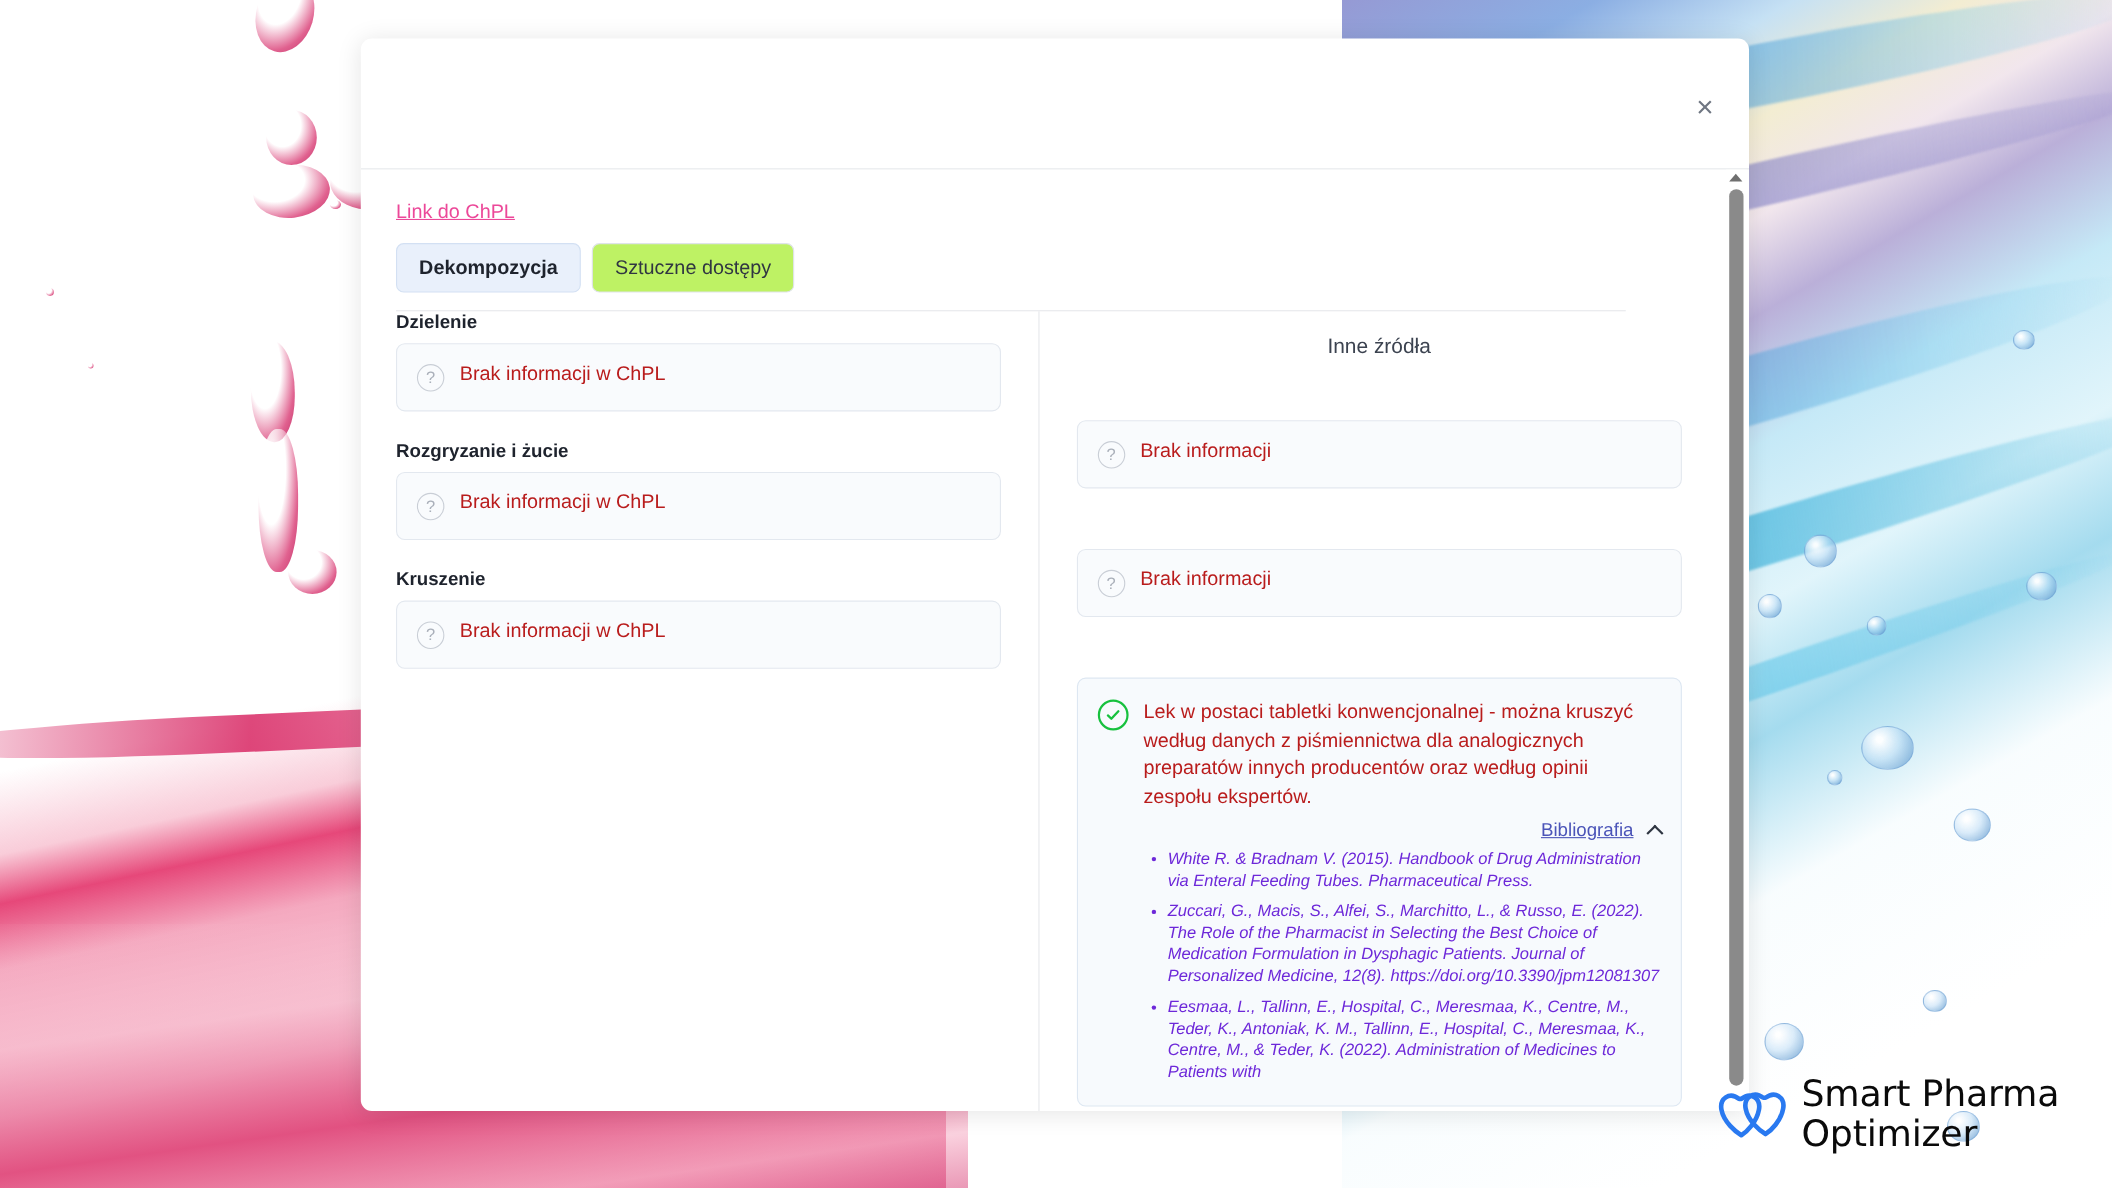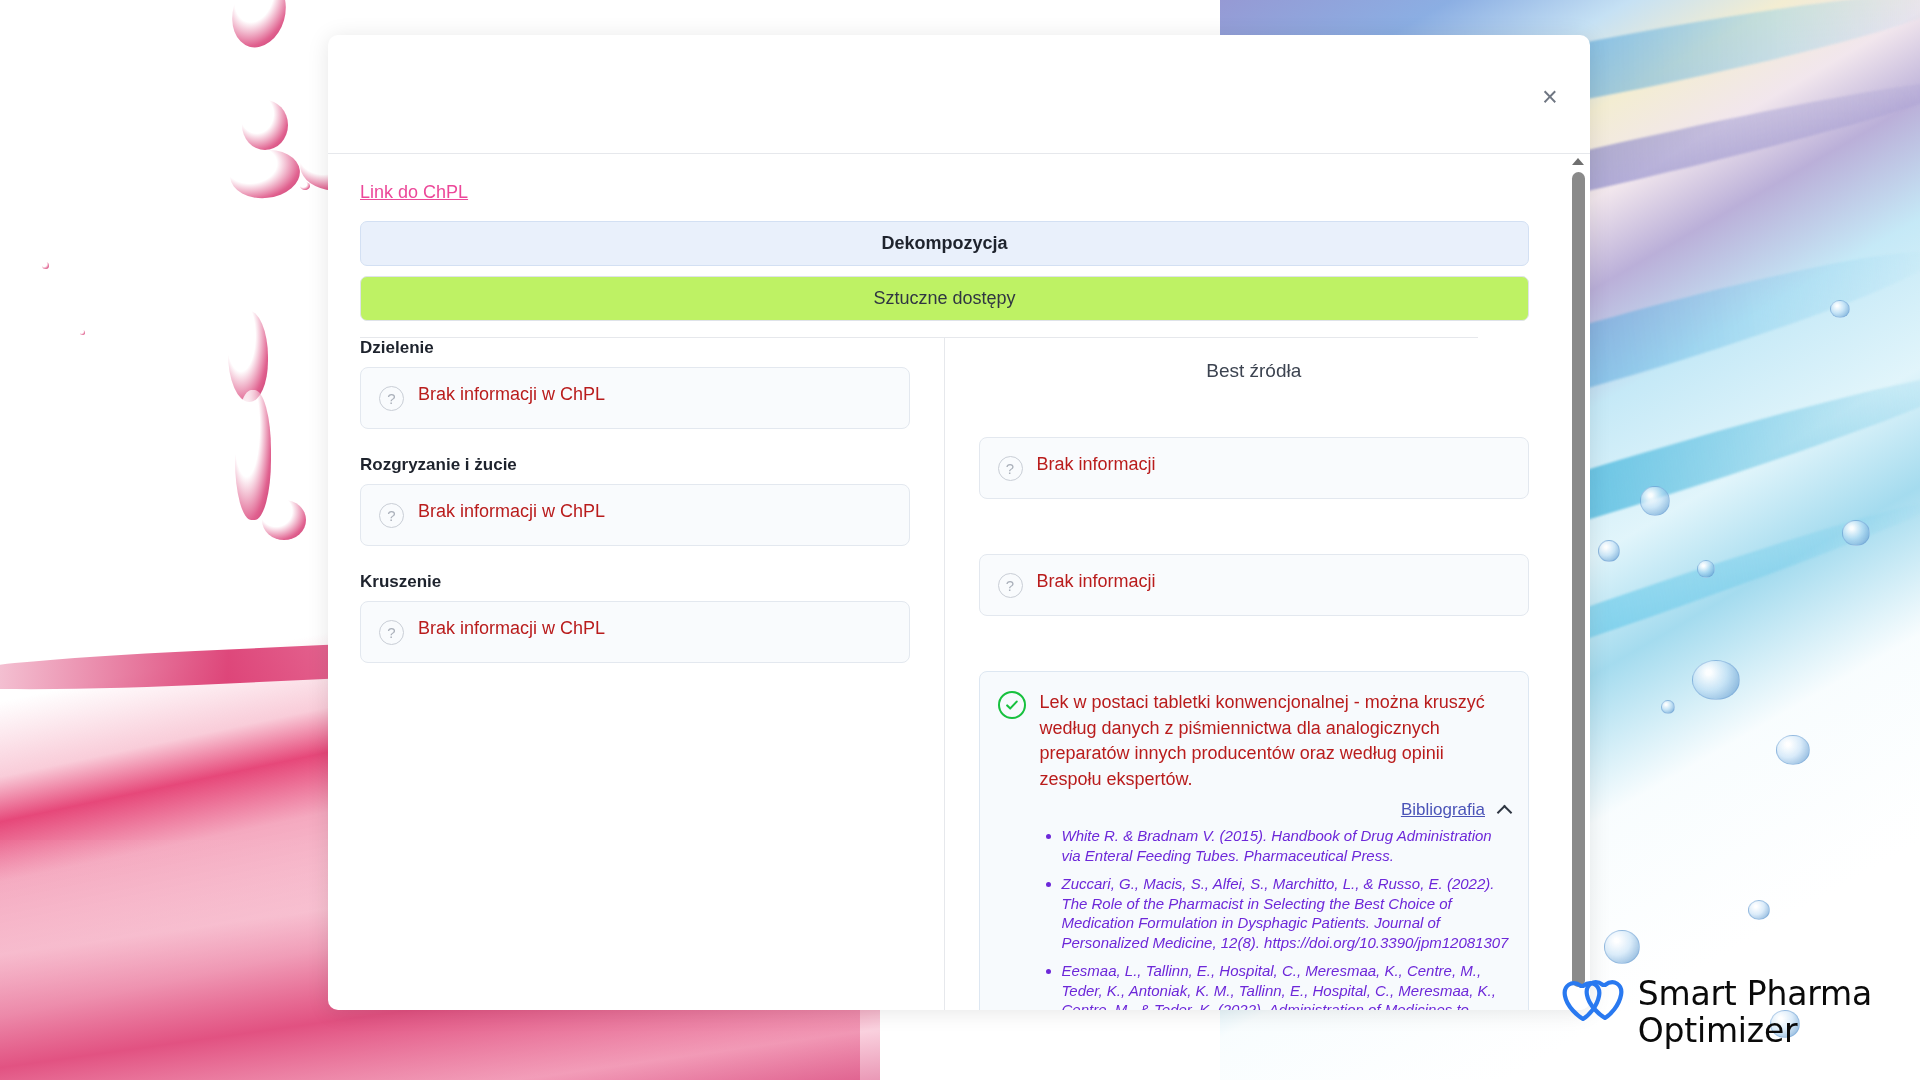--- a/index.html
+++ b/index.html
@@ -193,21 +193,21 @@
   
   .chpl-link {
     display: inline-block;
     color: #ec4899;
     font-size: 18px;
     text-decoration: underline;
     font-family: "Liberation Sans", sans-serif;
     margin-bottom: 18px;
     cursor: pointer;
   }
-  .tabs { display: flex; gap: 10px; margin-bottom: 0; flex-direction: column; }
+  .tabs { display: flex; gap: 10px; margin-bottom: 0; }
   .tab {
     padding: 11px 20px;
     font-size: 18px;
     border-radius: 7px;
     border: 1px solid #dfe3e9;
     background: #bef264;
     color: #303642;
     cursor: pointer;
     font-family: "Liberation Sans", sans-serif;
   }
@@ -323,21 +323,21 @@
     margin-bottom: 9px;
     font-family: "Liberation Sans", sans-serif;
   }
   .biblio-list li::marker { font-size: 16px; }
 
   
   #logo {
     position: absolute;
     right: 48px; bottom: 30px;
     display: flex;
-    align-items: flex-start;
+    align-items: center;
     gap: 14px;
   }
   #logo .mark { width: 62px; height: 48px; }
   #logo .wordmark {
     font-family: "DejaVu Sans", sans-serif;
     font-size: 33px;
     line-height: 1.12;
     color: #0a0a0a;
     letter-spacing: -0.2px;
   }
@@ -429,21 +429,21 @@
           <div>
             <div class="field-label">Kruszenie</div>
             <div class="info-box">
               <span class="q-icon">?</span>
               <span class="info-text">Brak informacji w ChPL</span>
             </div>
           </div>
         </div>
 
         <div class="col col-right">
-          <div class="col-head">Best źródła</div>
+          <div class="col-head">Inne źródła</div>
 
           <div>
             <div class="field-label" style="visibility:hidden">Dzielenie</div>
             <div class="info-box">
               <span class="q-icon">?</span>
               <span class="info-text">Brak informacji</span>
             </div>
           </div>
 
           <div>

